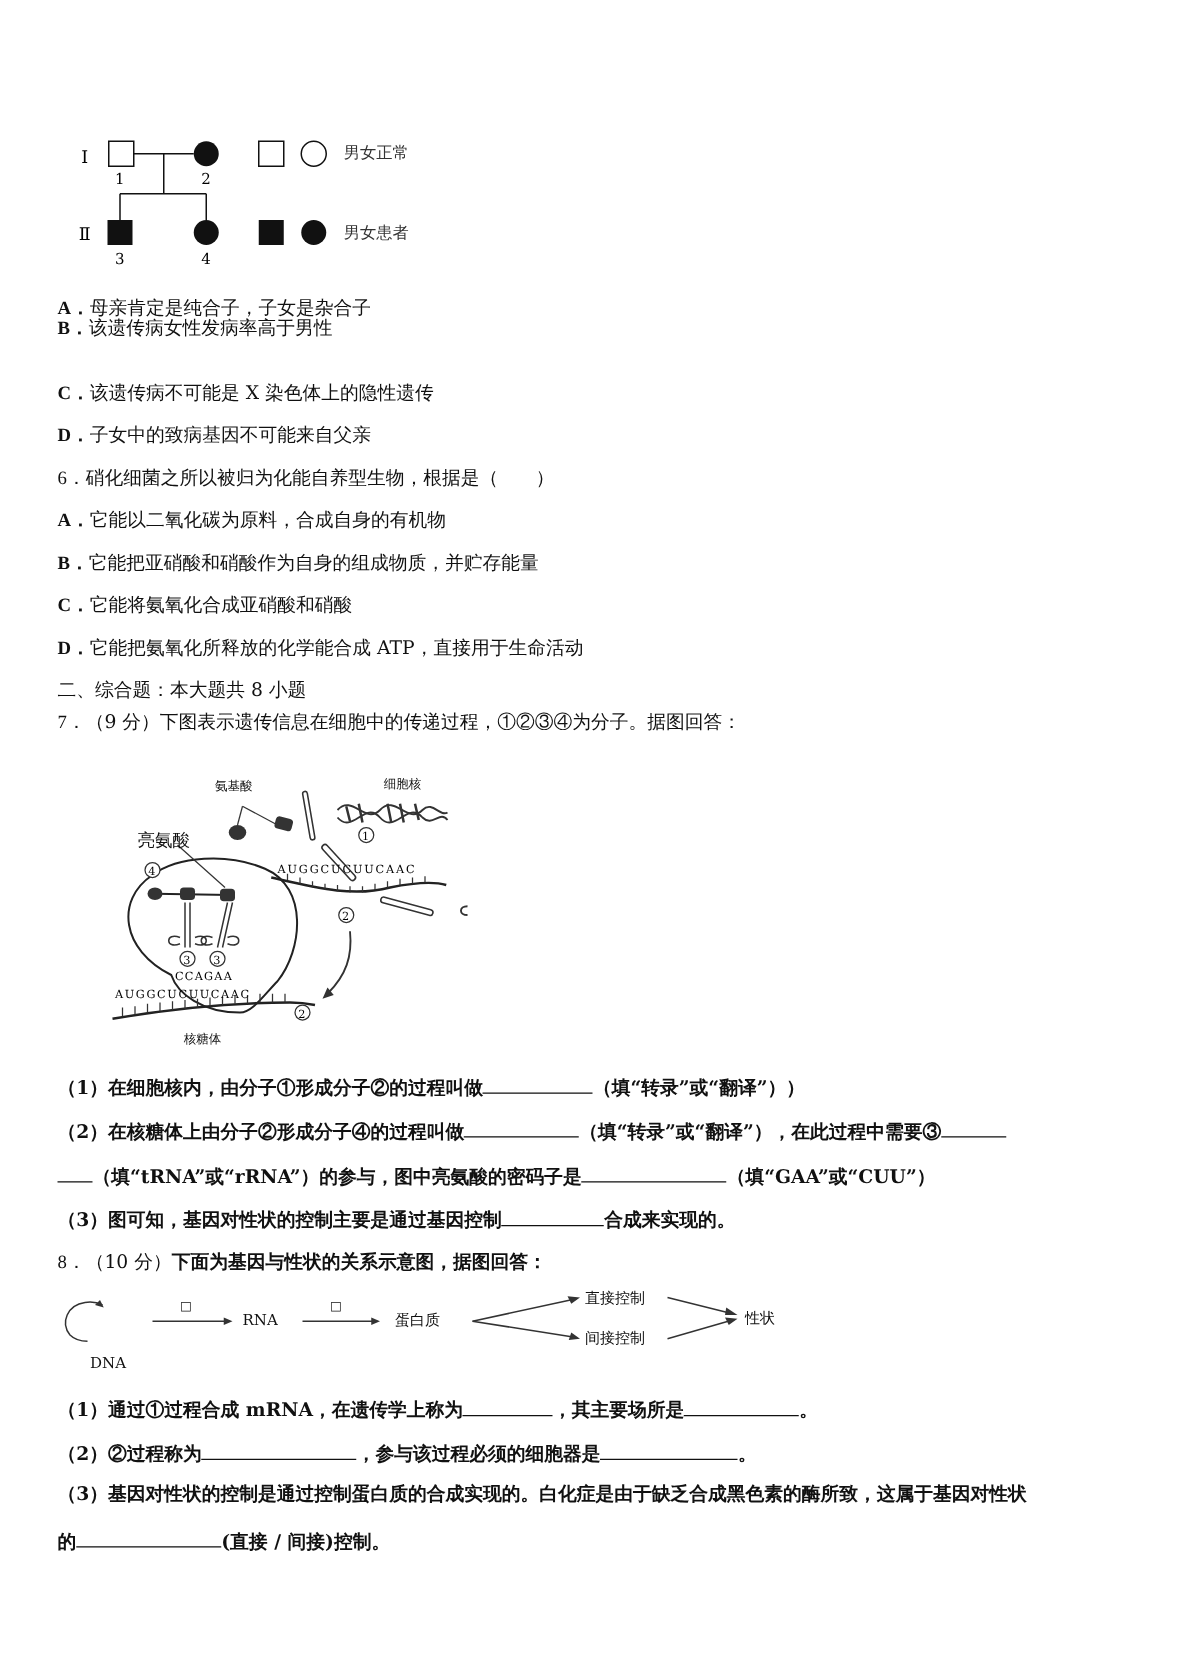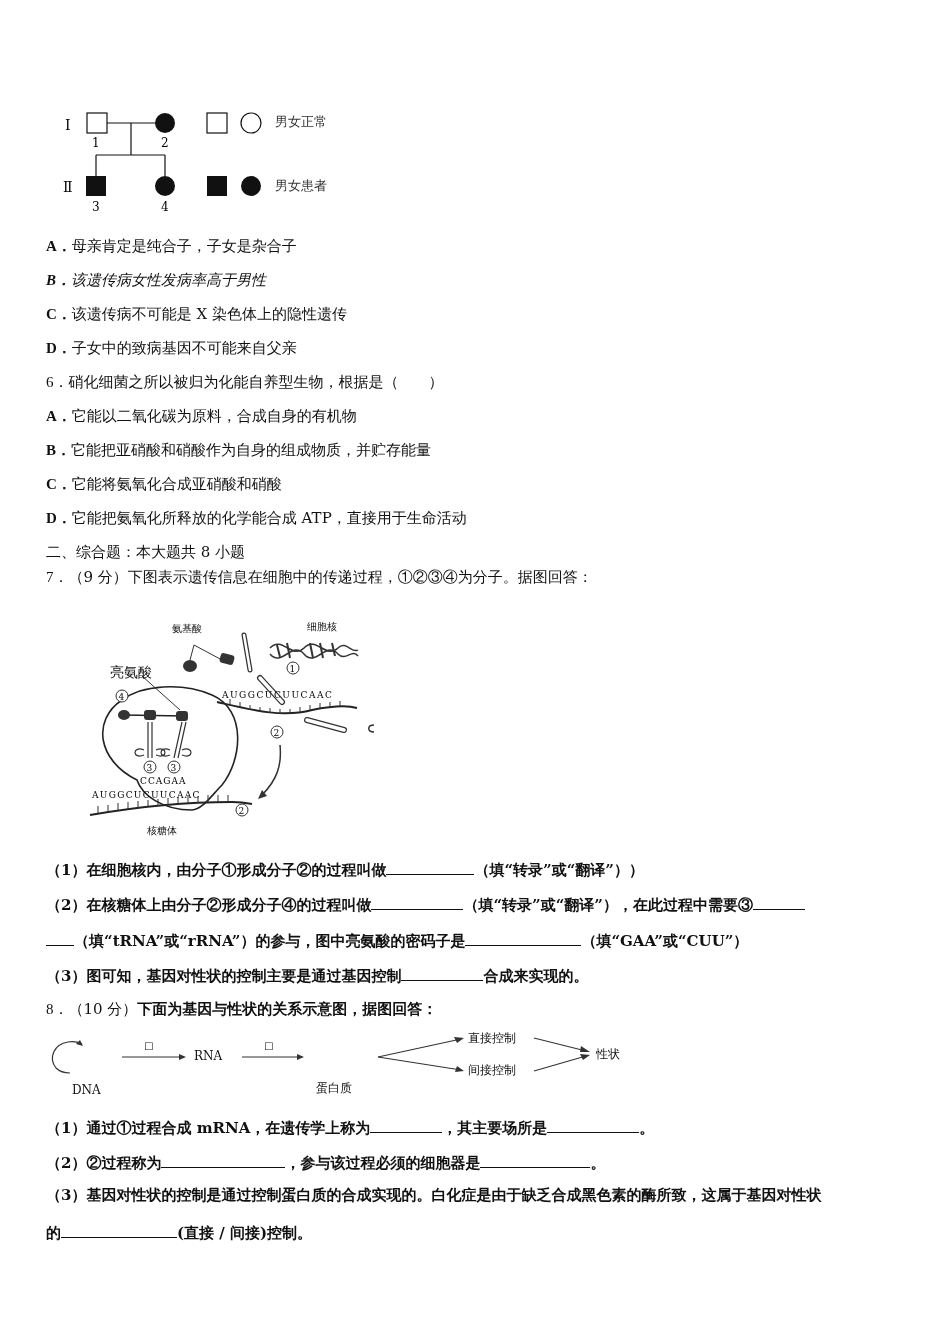--- a/index.html
+++ b/index.html
@@ -48,21 +48,21 @@
     <rect x="152" y="71" width="20" height="20" fill="#111"></rect>
     <circle cx="196" cy="81" r="10" fill="#111"></circle>
   </svg>
   <span class="abs small-label" style="left:220px;top:8px;">男女正常</span>
   <span class="abs small-label" style="left:220px;top:72px;">男女患者</span>
 </div>
 
 <div class="line" style="top:236px;">
   <span class="opt-letter">A．</span><span>母亲肯定是纯合子，子女是杂合子</span>
 </div>
-<div class="line" style="top:270px;font-style:italic;">
+<div class="line" style="top:252px;">
   <span class="opt-letter">B．</span><span>该遗传病女性发病率高于男性</span>
 </div>
 <div class="line" style="top:304px;">
   <span class="opt-letter">C．</span><span>该遗传病不可能是 X 染色体上的隐性遗传</span>
 </div>
 <div class="line" style="top:338px;">
   <span class="opt-letter">D．</span><span>子女中的致病基因不可能来自父亲</span>
 </div>
 
 <div class="line" style="top:372px;text-align:right;">
@@ -223,21 +223,21 @@
     <polygon points="418,41 411,36 409,42" fill="#333"></polygon>
     <line x1="488" y1="8" x2="540" y2="21" stroke="#333" stroke-width="1.2"></line>
     <polygon points="544,22 535,16 534,22" fill="#333"></polygon>
     <line x1="488" y1="41" x2="540" y2="26" stroke="#333" stroke-width="1.2"></line>
     <polygon points="544,25 534,24 537,30" fill="#333"></polygon>
   </svg>
   <span class="abs" style="left:26px;top:19px;font-size:12px;margin-top:34px;">DNA</span>
   <span class="abs" style="left:98px;top:10px;font-size:10px;">□</span>
   <span class="abs" style="left:148px;top:19px;font-size:12px;">RNA</span>
   <span class="abs" style="left:218px;top:10px;font-size:10px;">□</span>
-  <span class="abs" style="left:270px;top:18px;font-size:12px;font-family:'DejaVu Sans',sans-serif;margin-top:32px;">蛋白质</span>
+  <span class="abs" style="left:270px;top:18px;font-size:12px;font-family:'DejaVu Sans',sans-serif;">蛋白质</span>
   <span class="abs" style="left:422px;top:0px;font-size:12px;font-family:'DejaVu Sans',sans-serif;">直接控制</span>
   <span class="abs" style="left:422px;top:32px;font-size:12px;font-family:'DejaVu Sans',sans-serif;">间接控制</span>
   <span class="abs" style="left:550px;top:16px;font-size:12px;font-family:'DejaVu Sans',sans-serif;">性状</span>
 </div>
 
 <div class="line bold" style="top:1116px;">
   <span>（1）通过①过程合成 mRNA，在遗传学上称为</span><span class="blank" style="width:72px;"></span><span>，其主要场所是</span><span class="blank" style="width:92px;"></span><span>。</span>
 </div>
 <div class="line bold" style="top:1151px;">
   <span>（2）②过程称为</span><span class="blank" style="width:124px;"></span><span>，参与该过程必须的细胞器是</span><span class="blank" style="width:110px;"></span><span>。</span>

